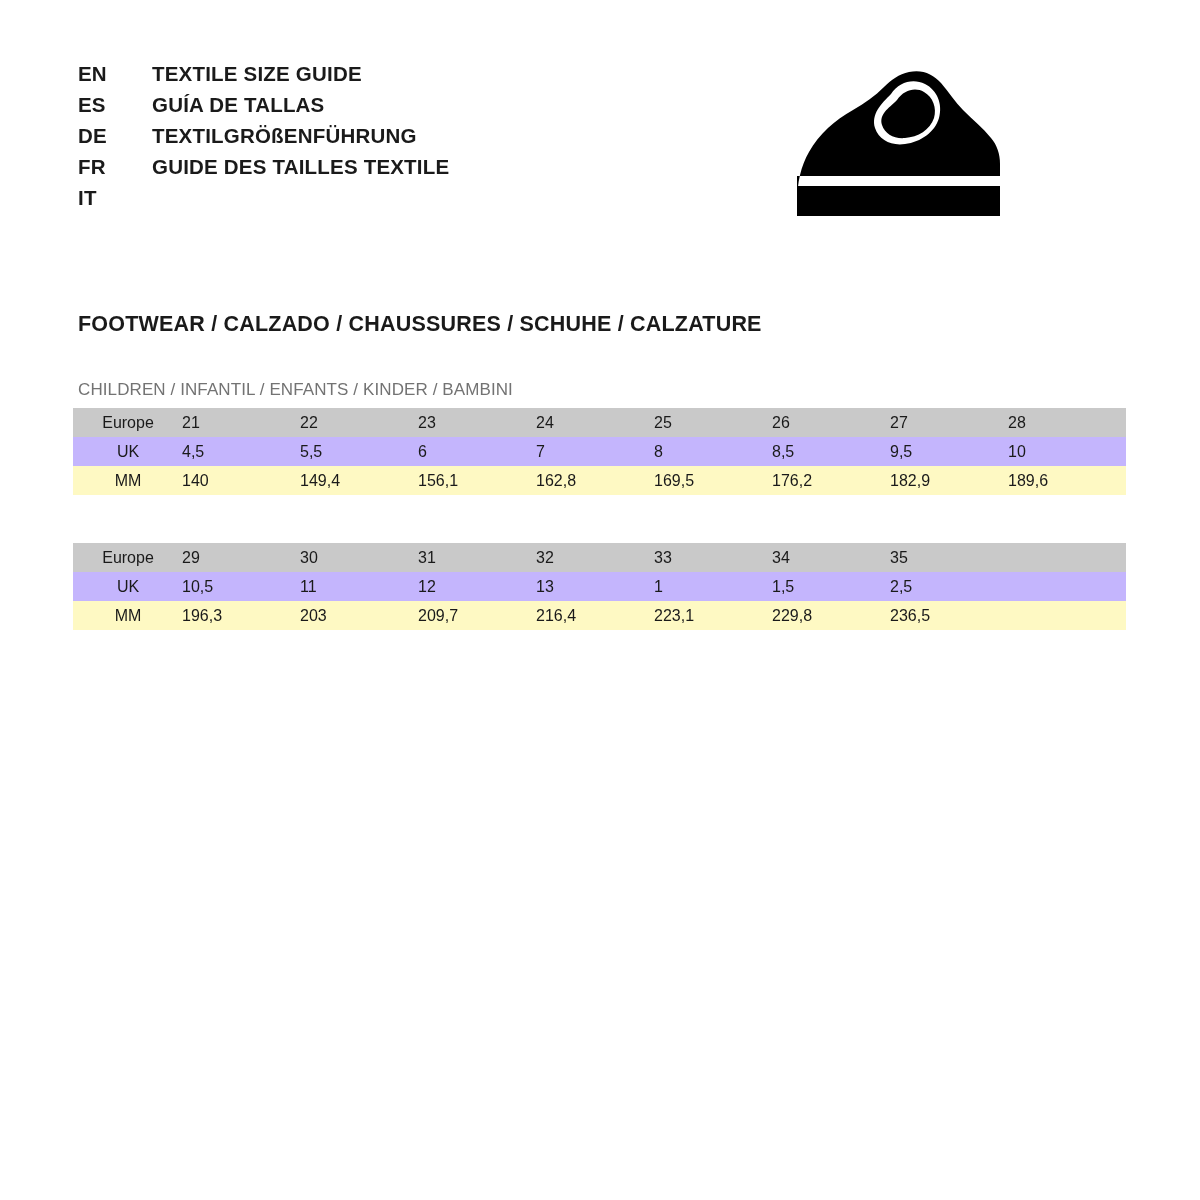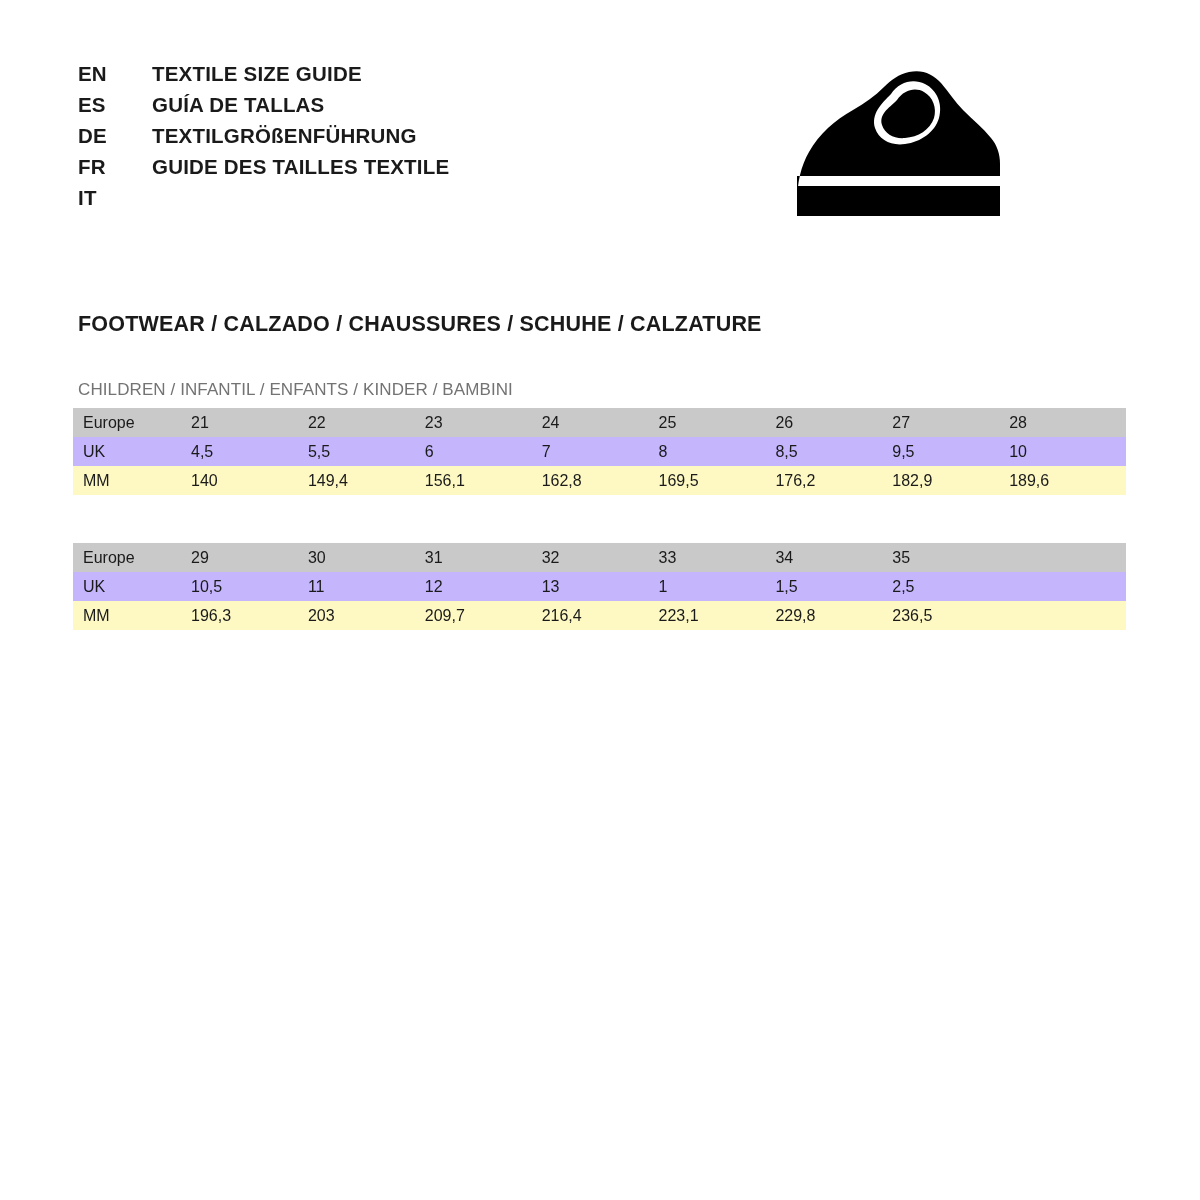--- a/index.html
+++ b/index.html
@@ -96,22 +96,22 @@
 
   .size-table td {
     height: 29px;
     font-size: 16px;
     text-align: left;
     color: #1a1a1a;
     padding: 0;
     vertical-align: middle;
   }
   .size-table td.rowlabel {
-    text-align: left;
-    padding-left: 10px;
+    text-align: center;
+    padding-left: 1px;
     width: 108px;
   }
   .size-table tr.r-head td {
     background: #c9c9c9;
   }
   .size-table tr.r-odd td {
     background: #c4b5fd;
   }
   .size-table tr.r-even td {
     background: #fef9c3;

